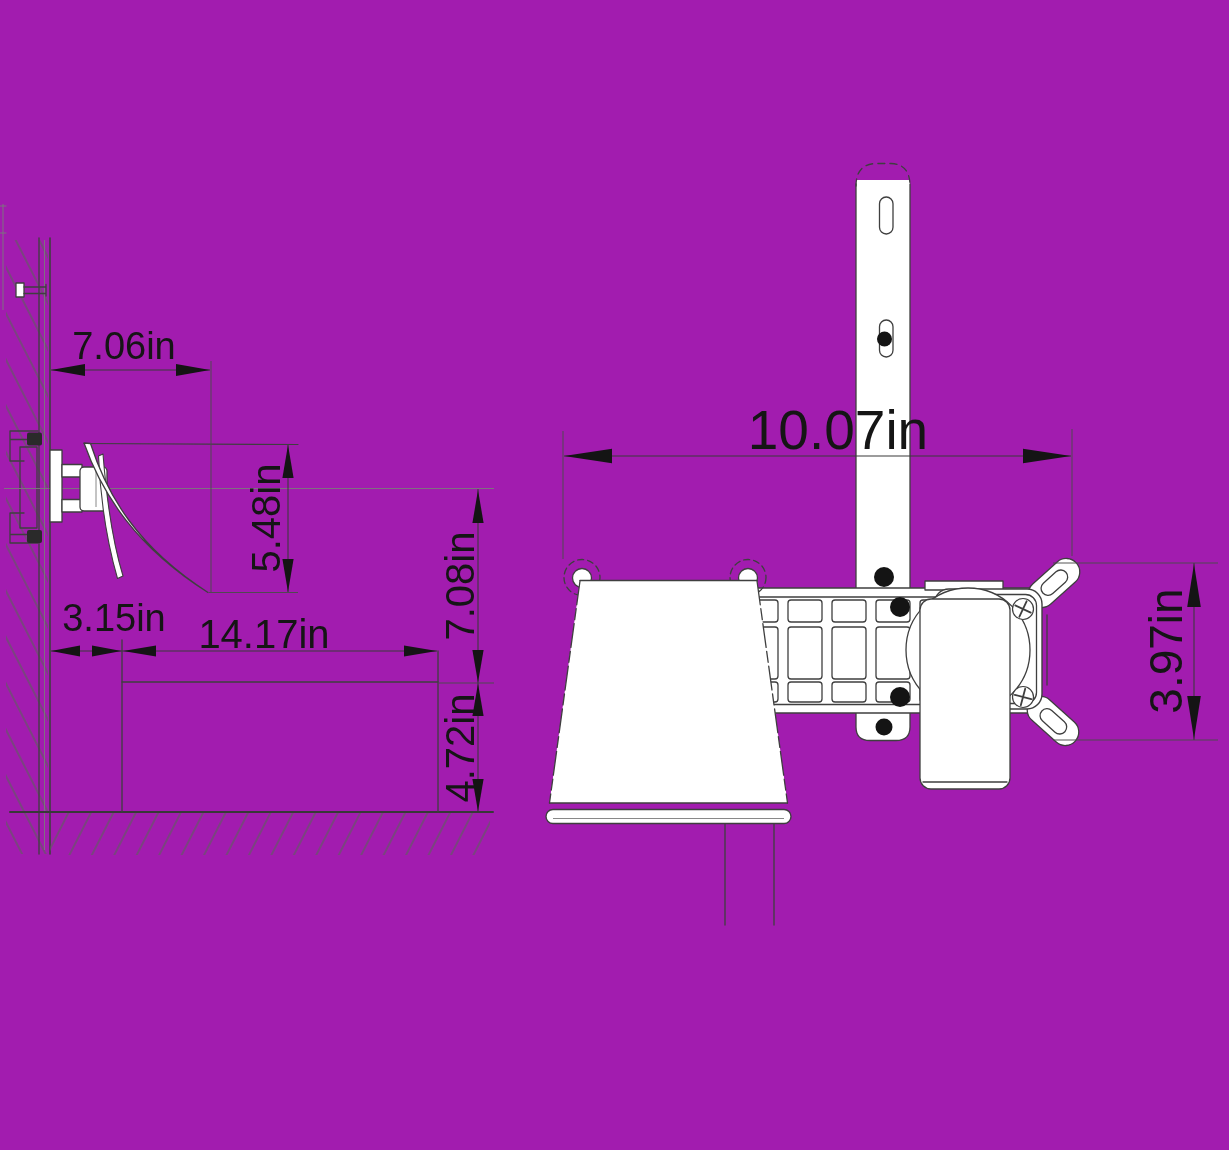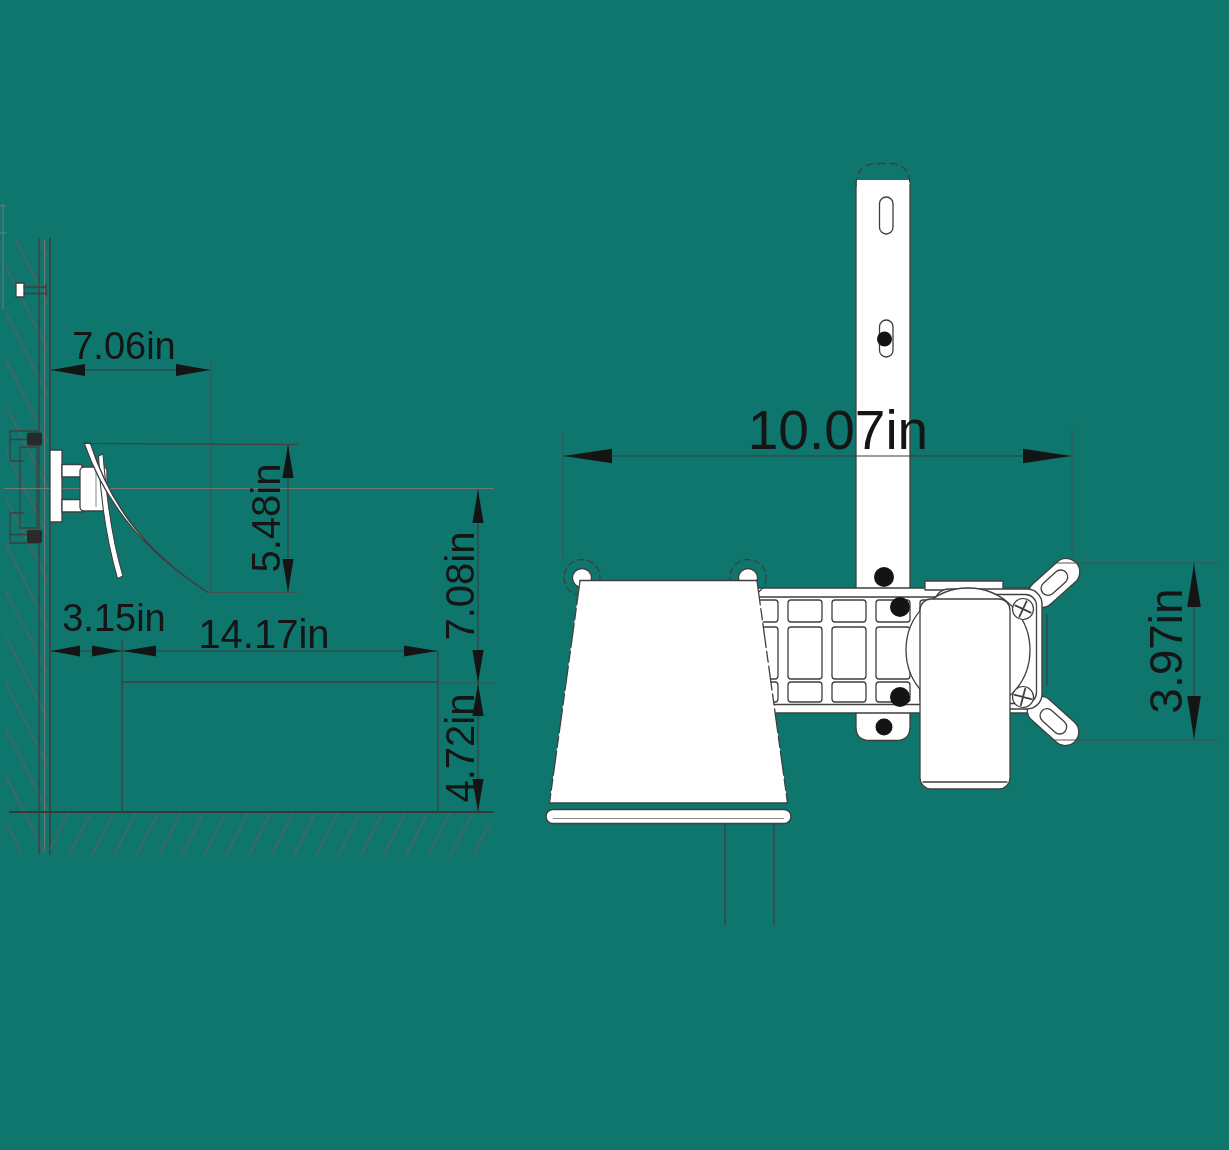--- a/index.html
+++ b/index.html
@@ -1,16 +1,16 @@
 <!DOCTYPE html>
 <html><head>
 <meta charset="utf-8">
 <style>
   html,body{margin:0;padding:0;background:#ffffff;}
-  #canvas{position:relative;width:1229px;height:1150px;background:#0f766e;overflow:hidden;}
+  #canvas{position:relative;width:1229px;height:1150px;background:#a21caf;overflow:hidden;}
   svg{display:block;}
   .s  {stroke:#3f3f3f;stroke-width:1.3;fill:none;stroke-linecap:round;stroke-linejoin:round;}
   .s2 {stroke:#383838;stroke-width:2;fill:none;stroke-linecap:round;}
   .sw {fill:#ffffff;stroke:#3f3f3f;stroke-width:1.3;stroke-linejoin:round;}
   .thin{stroke:#7a7a7a;stroke-width:.9;fill:none;}
   .ext {stroke:#4c4c4c;stroke-width:.95;fill:none;}
   .dim {stroke:#3a3a3a;stroke-width:1.05;fill:none;}
   .arr {fill:#141414;stroke:none;}
   .dot {fill:#141414;stroke:none;}
   .dk  {fill:#2a2a2a;stroke:none;}

